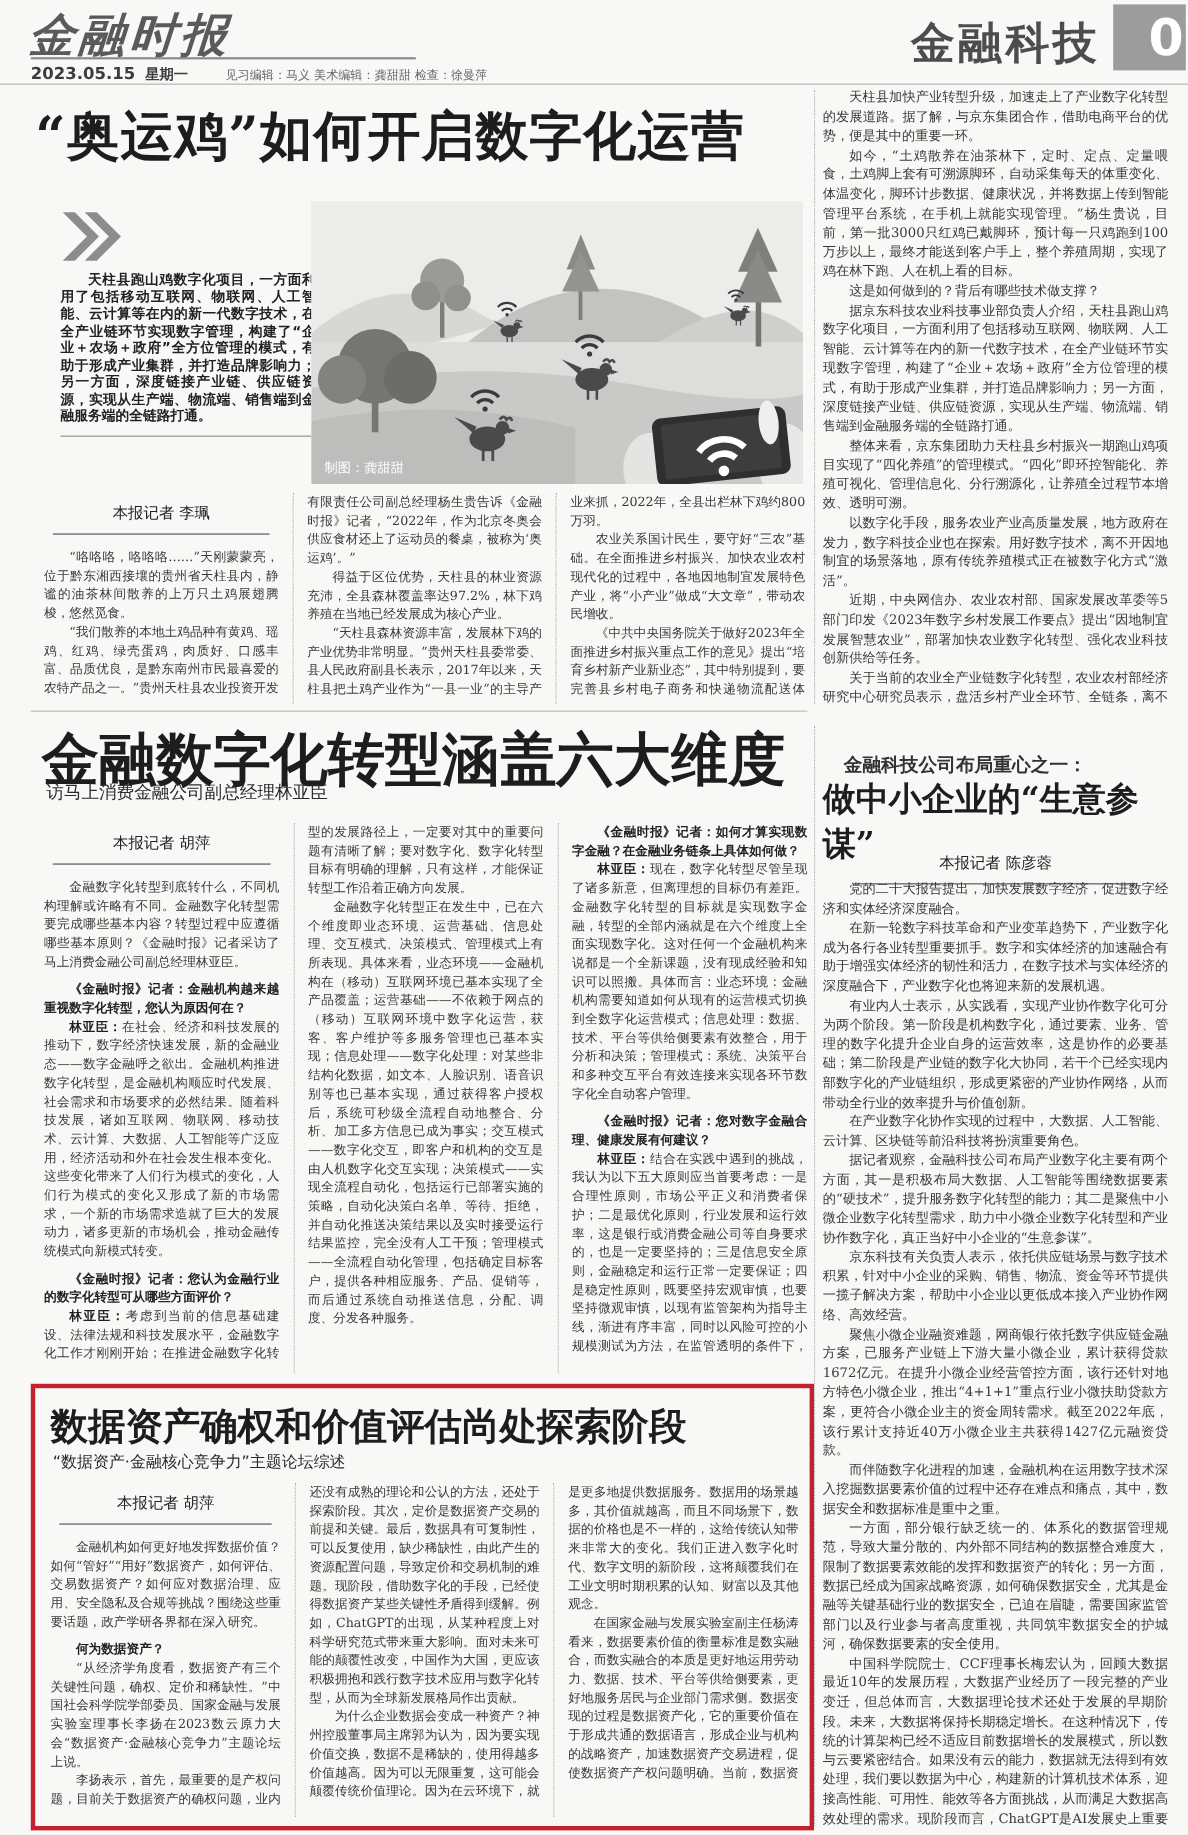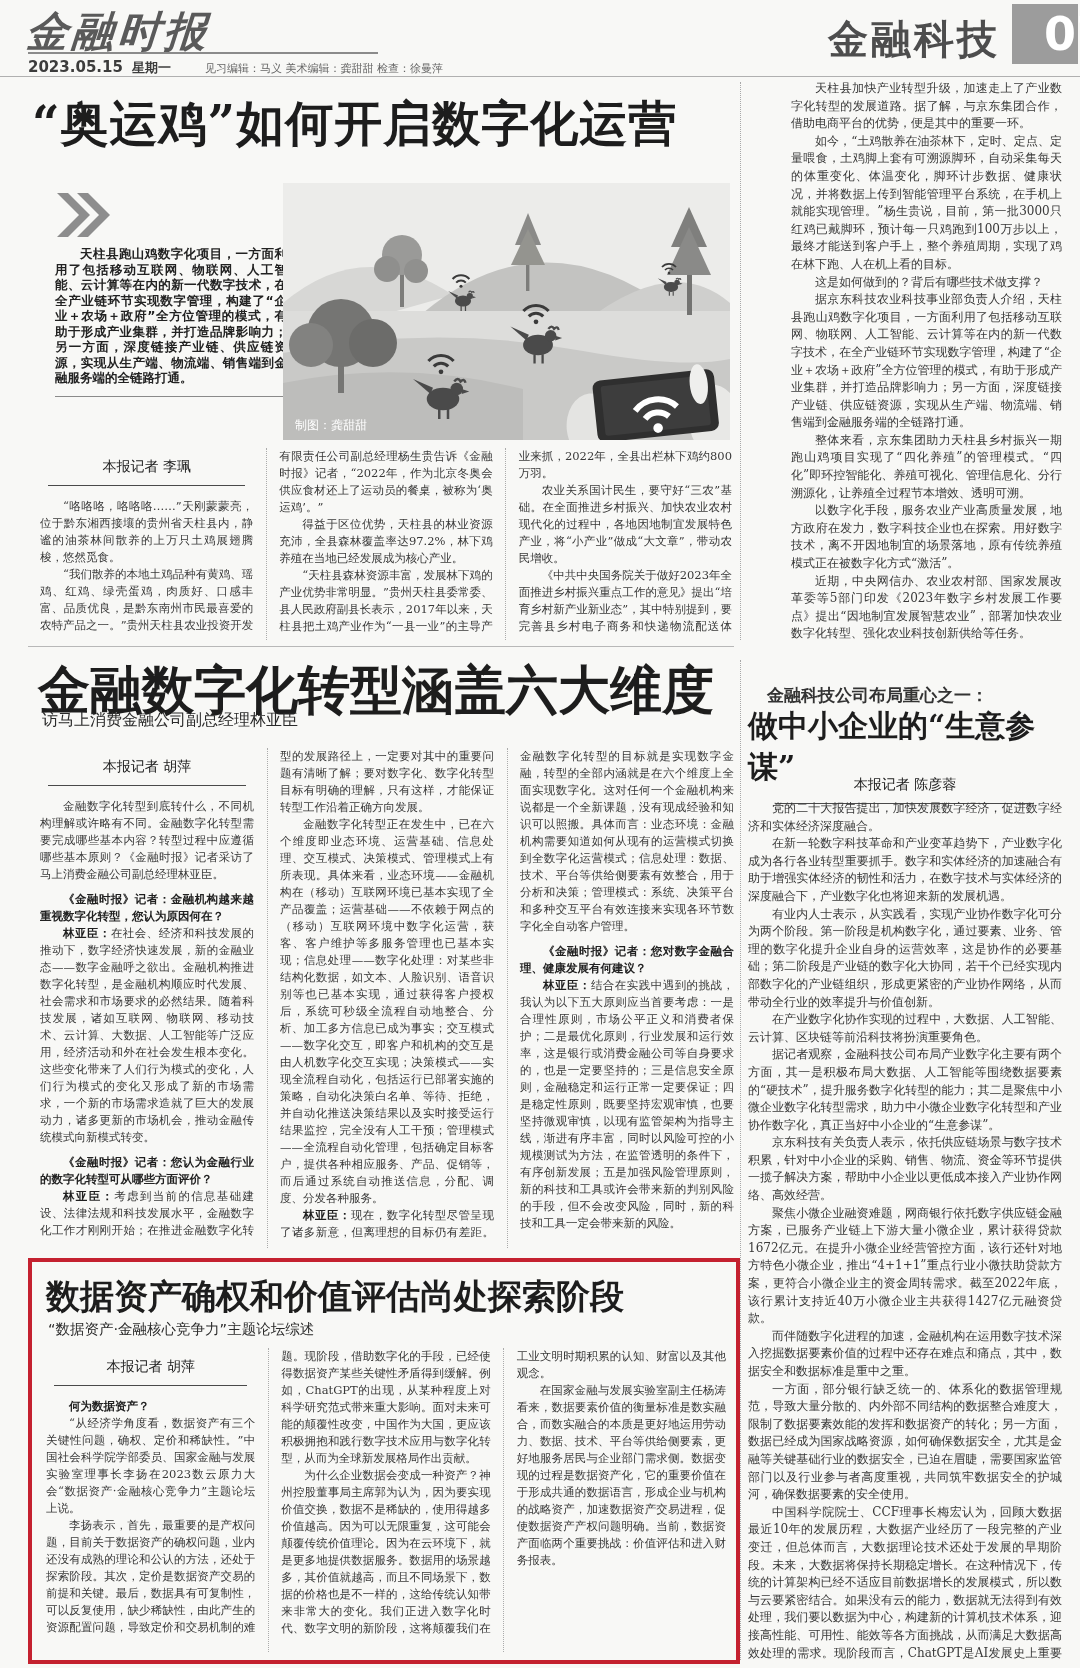--- a/index.html
+++ b/index.html
@@ -52,21 +52,21 @@
   .cols3 { column-count:3; }
   .para { font-size:11.5px; line-height:17px; text-align:justify; text-indent:2em; color:#383838; }
   .para b { color:#1f1f1f; }
   .q { font-weight:bold; color:#222; margin-top:8px; }
   .byline { text-align:center; font-size:14px; font-weight:normal; color:#222;
             font-family:"DejaVu Sans","Liberation Sans",sans-serif;
             padding:10px 0 9px; margin:0 8px 12px; border-bottom:1.5px solid #4a4a4a;
             break-inside:avoid; }
   .topcols  { left:40px;  top:448px;  width:692px; height:192px; }
   .rightcol { left:748px; top:80px;  width:314px; height:560px; overflow:hidden; }
-  .rightcol .para { font-size:12px; line-height:17.6px;margin-left:43px; }
+  .rightcol .para { font-size:12px; line-height:17.6px; }
   .midcols  { left:40px;  top:748px;  width:694px; height:500px; }
   .sidebyline { left:748px; top:766px; width:314px; }
   .sidecol  { left:748px; top:800px; width:314px; height:862px; overflow:hidden; }
   .sidecol .para { font-size:12px; line-height:17.6px; }
 
   
   .red-box { left:28px; top:1258px; width:712px; height:406px; border:4px solid #c4212f; }
   .forumcols { left:46px; top:1348px; width:680px; height:304px; }
 
   
@@ -194,20 +194,21 @@
   <div class="abs headline2">金融数字化转型涵盖六大维度</div>
   <div class="abs sub2 sans">访马上消费金融公司副总经理林亚臣</div>
   <div class="abs cols cols3 midcols">
     <div class="byline">本报记者 胡萍</div>
   <p class="para">金融数字化转型到底转什么，不同机构理解或许略有不同。金融数字化转型需要完成哪些基本内容？转型过程中应遵循哪些基本原则？《金融时报》记者采访了马上消费金融公司副总经理林亚臣。</p>
       <p class="para q"><b>《金融时报》记者：</b>金融机构越来越重视数字化转型，您认为原因何在？</p>
       <p class="para"><b>林亚臣：</b>在社会、经济和科技发展的推动下，数字经济快速发展，新的金融业态——数字金融呼之欲出。金融机构推进数字化转型，是金融机构顺应时代发展、社会需求和市场要求的必然结果。随着科技发展，诸如互联网、物联网、移动技术、云计算、大数据、人工智能等广泛应用，经济活动和外在社会发生根本变化。这些变化带来了人们行为模式的变化，人们行为模式的变化又形成了新的市场需求，一个新的市场需求造就了巨大的发展动力，诸多更新的市场机会，推动金融传统模式向新模式转变。</p>
       <p class="para q"><b>《金融时报》记者：</b>您认为金融行业的数字化转型可从哪些方面评价？</p>
       <p class="para"><b>林亚臣：</b>考虑到当前的信息基础建设、法律法规和科技发展水平，金融数字化工作才刚刚开始；在推进金融数字化转型的发展路径上，一定要对其中的重要问题有清晰了解；要对数字化、数字化转型目标有明确的理解，只有这样，才能保证转型工作沿着正确方向发展。</p>
       <p class="para">金融数字化转型正在发生中，已在六个维度即业态环境、运营基础、信息处理、交互模式、决策模式、管理模式上有所表现。具体来看，业态环境——金融机构在（移动）互联网环境已基本实现了全产品覆盖；运营基础——不依赖于网点的（移动）互联网环境中数字化运营，获客、客户维护等多服务管理也已基本实现；信息处理——数字化处理：对某些非结构化数据，如文本、人脸识别、语音识别等也已基本实现，通过获得客户授权后，系统可秒级全流程自动地整合、分析、加工多方信息已成为事实；交互模式——数字化交互，即客户和机构的交互是由人机数字化交互实现；决策模式——实现全流程自动化，包括运行已部署实施的策略，自动化决策白名单、等待、拒绝，并自动化推送决策结果以及实时接受运行结果监控，完全没有人工干预；管理模式——全流程自动化管理，包括确定目标客户，提供各种相应服务、产品、促销等，而后通过系统自动推送信息，分配、调度、分发各种服务。</p>
+      <p class="para q"><b>《金融时报》记者：</b>如何才算实现数字金融？在金融业务链条上具体如何做？</p>
       <p class="para"><b>林亚臣：</b>现在，数字化转型尽管呈现了诸多新意，但离理想的目标仍有差距。金融数字化转型的目标就是实现数字金融，转型的全部内涵就是在六个维度上全面实现数字化。这对任何一个金融机构来说都是一个全新课题，没有现成经验和知识可以照搬。具体而言：业态环境：金融机构需要知道如何从现有的运营模式切换到全数字化运营模式；信息处理：数据、技术、平台等供给侧要素有效整合，用于分析和决策；管理模式：系统、决策平台和多种交互平台有效连接来实现各环节数字化全自动客户管理。</p>
       <p class="para q"><b>《金融时报》记者：</b>您对数字金融合理、健康发展有何建议？</p>
       <p class="para"><b>林亚臣：</b>结合在实践中遇到的挑战，我认为以下五大原则应当首要考虑：一是合理性原则，市场公平正义和消费者保护；二是最优化原则，行业发展和运行效率，这是银行或消费金融公司等自身要求的，也是一定要坚持的；三是信息安全原则，金融稳定和运行正常一定要保证；四是稳定性原则，既要坚持宏观审慎，也要坚持微观审慎，以现有监管架构为指导主线，渐进有序丰富，同时以风险可控的小规模测试为方法，在监管透明的条件下，有序创新发展；五是加强风险管理原则，新的科技和工具或许会带来新的判别风险的手段，但不会改变风险，同时，新的科技和工具一定会带来新的风险。</p>
     </div>
 
   <div class="abs vdot" style="left:740px; top:660px; height:1000px;"></div>
   <div class="abs kicker3 sans">金融科技公司布局重心之一：</div>
   <div class="abs headline3">做中小企业的“生意参谋”</div>
   <div class="abs sidebyline">
     <div class="byline" style="margin:0 28px;">本报记者 陈彦蓉</div>
@@ -223,20 +224,21 @@
       <p class="para">而伴随数字化进程的加速，金融机构在运用数字技术深入挖掘数据要素价值的过程中还存在难点和痛点，其中，数据安全和数据标准是重中之重。</p>
       <p class="para">一方面，部分银行缺乏统一的、体系化的数据管理规范，导致大量分散的、内外部不同结构的数据整合难度大，限制了数据要素效能的发挥和数据资产的转化；另一方面，数据已经成为国家战略资源，如何确保数据安全，尤其是金融等关键基础行业的数据安全，已迫在眉睫，需要国家监管部门以及行业参与者高度重视，共同筑牢数据安全的护城河，确保数据要素的安全使用。</p>
       <p class="para">中国科学院院士、CCF理事长梅宏认为，回顾大数据最近10年的发展历程，大数据产业经历了一段完整的产业变迁，但总体而言，大数据理论技术还处于发展的早期阶段。未来，大数据将保持长期稳定增长。在这种情况下，传统的计算架构已经不适应目前数据增长的发展模式，所以数与云要紧密结合。如果没有云的能力，数据就无法得到有效处理，我们要以数据为中心，构建新的计算机技术体系，迎接高性能、可用性、能效等各方面挑战，从而满足大数据高效处理的需求。现阶段而言，ChatGPT是AI发展史上重要的里程碑事件，在这个背景下，AI一定离不开算力和大数据的支撑。</p>
     </div>
 
   <div class="abs red-box"></div>
   <div class="abs headline4">数据资产确权和价值评估尚处探索阶段</div>
   <div class="abs sub4 sans">“数据资产·金融核心竞争力”主题论坛综述</div>
   <div class="abs cols cols3 forumcols">
     <div class="byline">本报记者 胡萍</div>
+  <p class="para">金融机构如何更好地发挥数据价值？如何“管好”“用好”数据资产，如何评估、交易数据资产？如何应对数据治理、应用、安全隐私及合规等挑战？围绕这些重要话题，政产学研各界都在深入研究。</p>
       <p class="para q">何为数据资产？</p>
       <p class="para">“从经济学角度看，数据资产有三个关键性问题，确权、定价和稀缺性。”中国社会科学院学部委员、国家金融与发展实验室理事长李扬在2023数云原力大会“数据资产·金融核心竞争力”主题论坛上说。</p>
       <p class="para">李扬表示，首先，最重要的是产权问题，目前关于数据资产的确权问题，业内还没有成熟的理论和公认的方法，还处于探索阶段。其次，定价是数据资产交易的前提和关键。最后，数据具有可复制性，可以反复使用，缺少稀缺性，由此产生的资源配置问题，导致定价和交易机制的难题。现阶段，借助数字化的手段，已经使得数据资产某些关键性矛盾得到缓解。例如，ChatGPT的出现，从某种程度上对科学研究范式带来重大影响。面对未来可能的颠覆性改变，中国作为大国，更应该积极拥抱和践行数字技术应用与数字化转型，从而为全球新发展格局作出贡献。</p>
       <p class="para">为什么企业数据会变成一种资产？神州控股董事局主席郭为认为，因为要实现价值交换，数据不是稀缺的，使用得越多价值越高。因为可以无限重复，这可能会颠覆传统价值理论。因为在云环境下，就是更多地提供数据服务。数据用的场景越多，其价值就越高，而且不同场景下，数据的价格也是不一样的，这给传统认知带来非常大的变化。我们正进入数字化时代、数字文明的新阶段，这将颠覆我们在工业文明时期积累的认知、财富以及其他观念。</p>
       <p class="para">在国家金融与发展实验室副主任杨涛看来，数据要素价值的衡量标准是数实融合，而数实融合的本质是更好地运用劳动力、数据、技术、平台等供给侧要素，更好地服务居民与企业部门需求侧。数据变现的过程是数据资产化，它的重要价值在于形成共通的数据语言，形成企业与机构的战略资产，加速数据资产交易进程，促使数据资产产权问题明确。当前，数据资产面临两个重要挑战：价值评估和进入财务报表。</p>
     </div>
 
 </div>
 
 </body></html>

